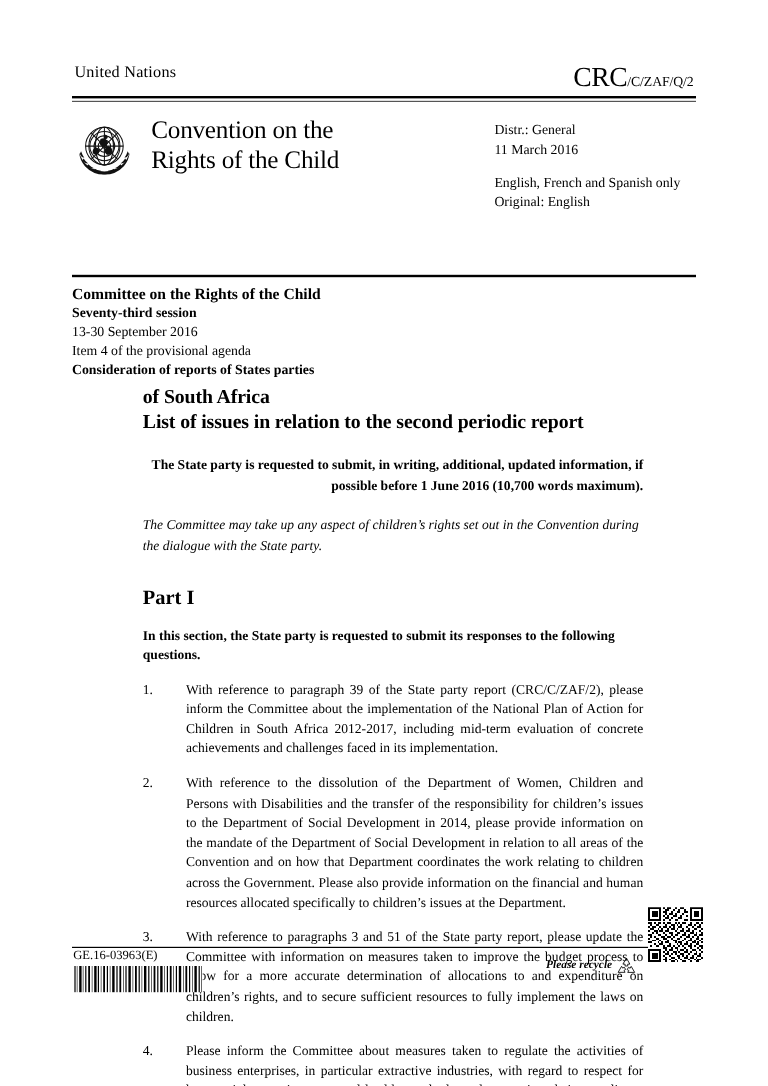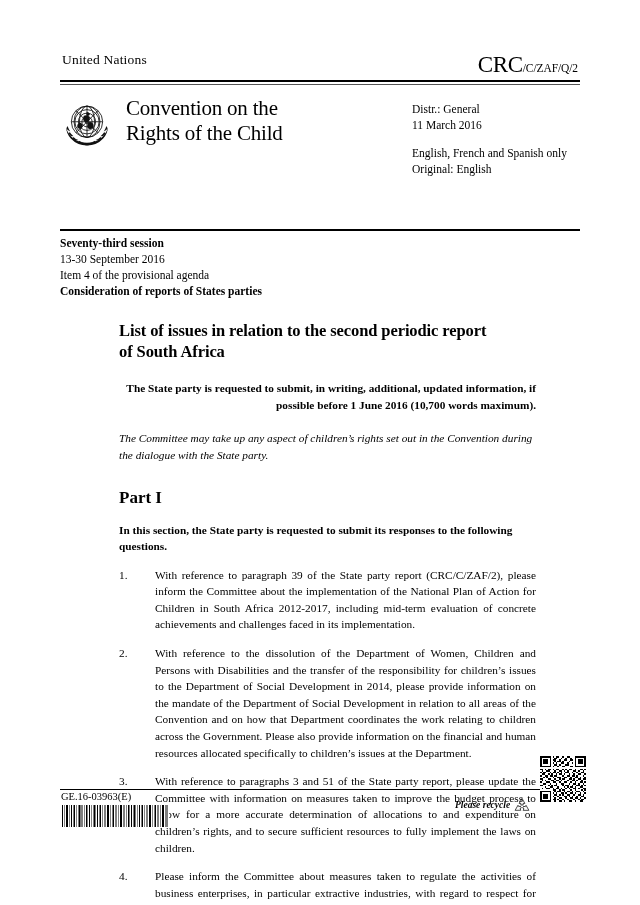--- a/index.html
+++ b/index.html
@@ -269,30 +269,31 @@
         <div class="distr-gap"></div>
         <div>English, French and Spanish only</div>
         <div>Original: English</div>
       </div>
     </div>
   </div>
 
   <div class="rule-thick"></div>
 
   <div class="committee">
+    <div class="c-head">Committee on the Rights of the Child</div>
     <div class="c-session">Seventy-third session</div>
     <div>13-30 September 2016</div>
     <div>Item 4 of the provisional agenda</div>
     <div class="c-consider">Consideration of reports of States parties</div>
   </div>
 
   <div class="content">
     <div class="doc-title">
+      <div>of South Africa</div>
       <div>List of issues in relation to the second periodic report</div>
-      <div>of South Africa</div>
     </div>
 
     <div class="lead-bold">The State party is requested to submit, in writing, additional, updated information, if possible before 1 June 2016 (10,700 words maximum).</div>
     <div class="lead-italic">The Committee may take up any aspect of children’s rights set out in the Convention during the dialogue with the State party.</div>
 
     <div class="part-head">Part I</div>
     <div class="section-intro">In this section, the State party is requested to submit its responses to the following questions.</div>
 
     <div class="para">
       <span class="num">1.</span><span>With reference to paragraph 39 of the State party report (CRC/C/ZAF/2), please inform the Committee about the implementation of the National Plan of Action for Children in South Africa 2012-2017, including mid-term evaluation of concrete achievements and challenges faced in its implementation.</span>

